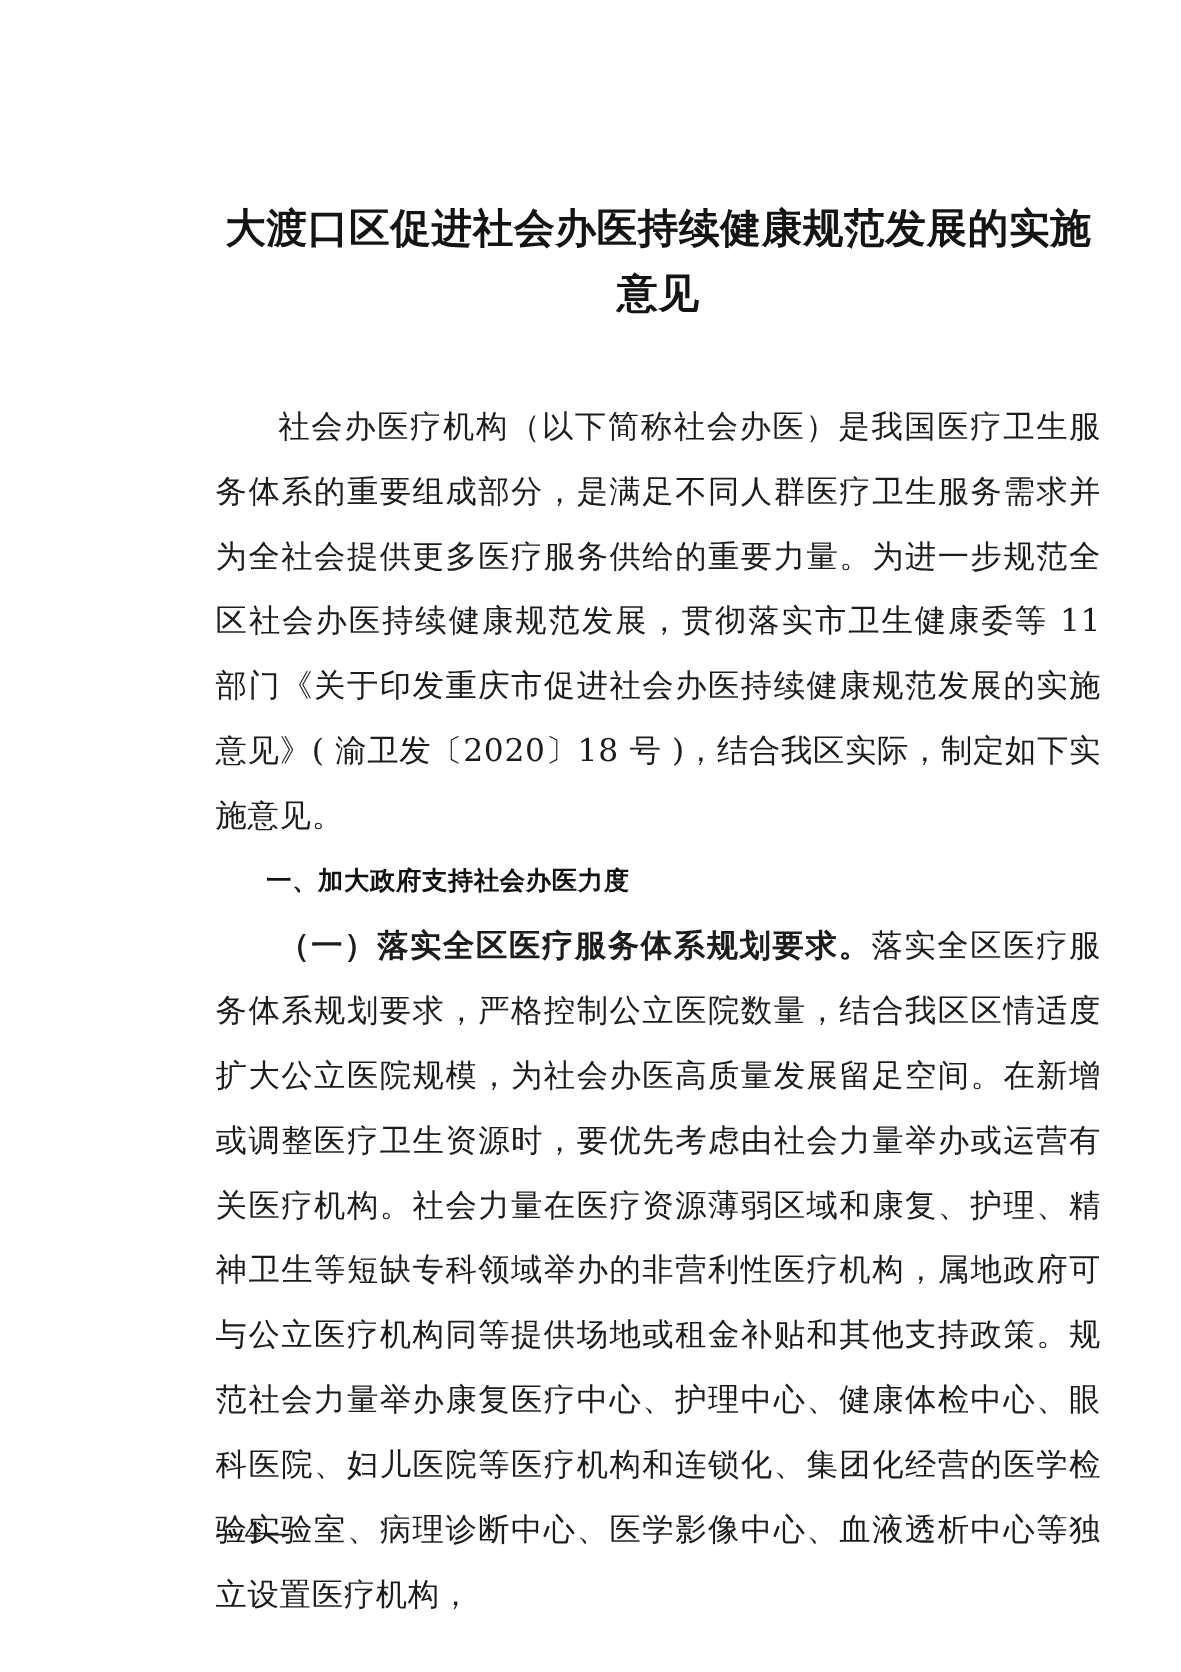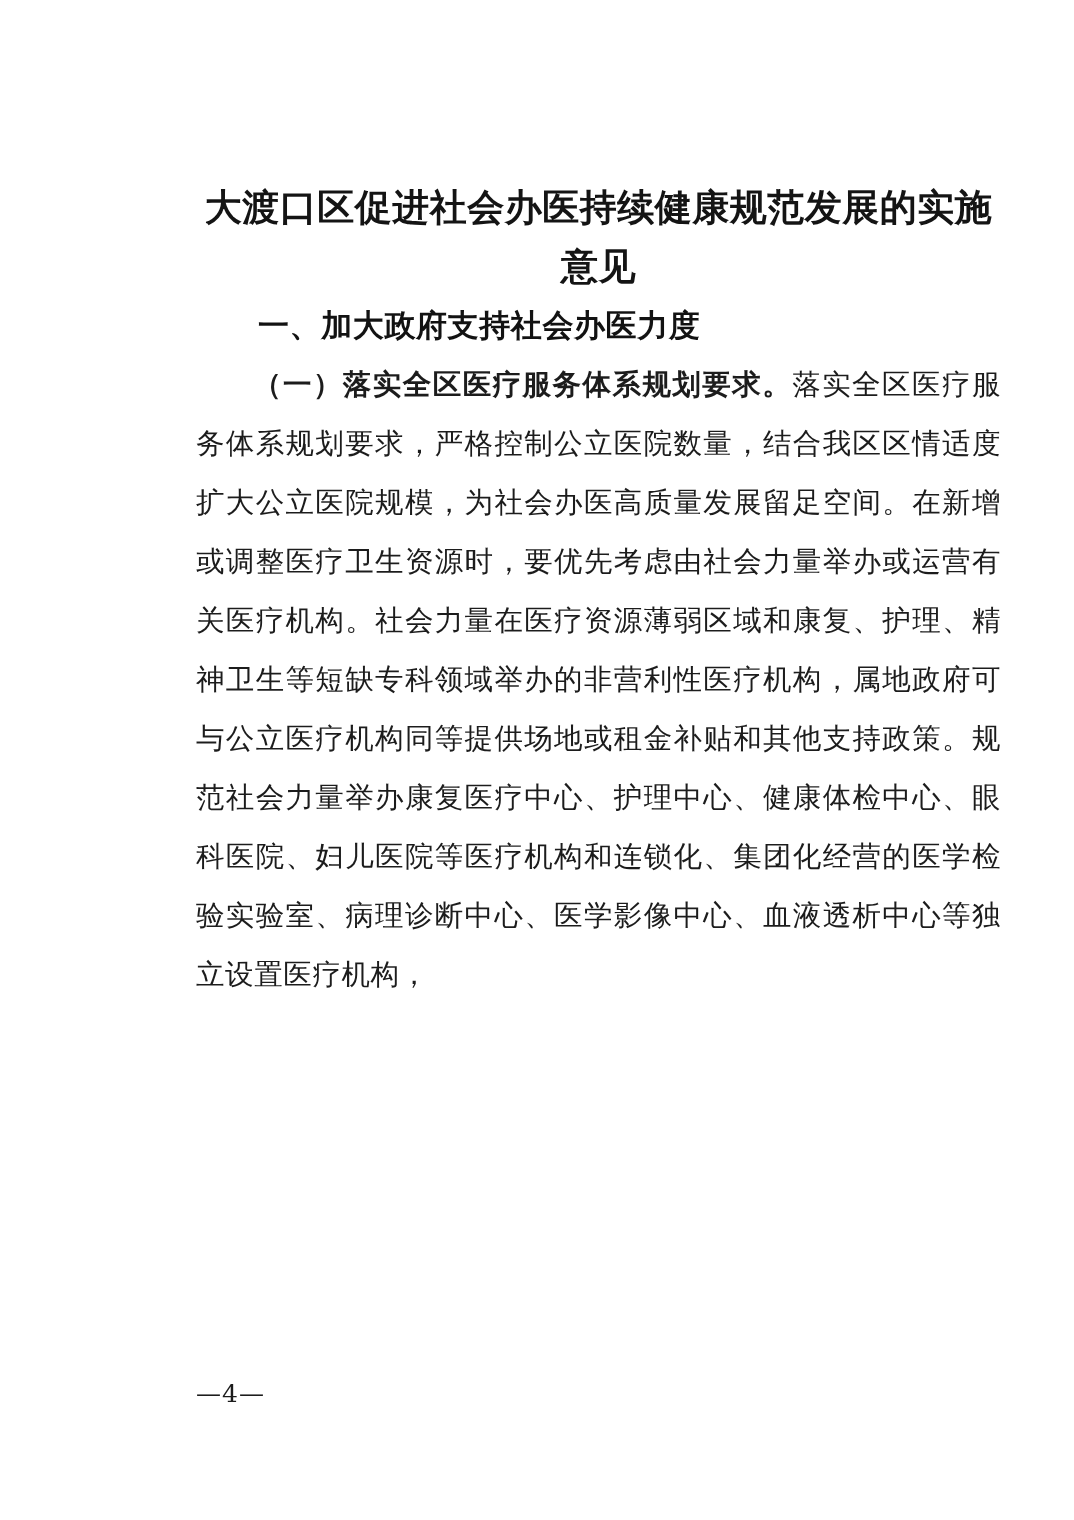--- a/index.html
+++ b/index.html
@@ -50,21 +50,21 @@
     text-justify: inter-ideograph;
     text-indent: 2em;
     margin: 0;
     color: #1c1c1c;
     letter-spacing: 0.6px;
   }
   .para-first {
     margin-top: 62px;
   }
   .heading {
-    font-size: 31px;
+    font-size: 23px;
     line-height: 59px;
     font-weight: bold;
     text-indent: 2em;
     margin: 0;
     color: #121212;
     letter-spacing: 0.6px;
   }
   .para-sub-lead {
     font-weight: bold;
   }
@@ -83,20 +83,21 @@
 </style>
 </head>
 <body>
 
 <div class="page">
 
   <div class="content">
 
     <h1 class="doc-title">大渡口区促进社会办医持续健康规范发展的实施意见</h1>
 
+    <p class="para para-first">社会办医疗机构（以下简称社会办医）是我国医疗卫生服务体系的重要组成部分，是满足不同人群医疗卫生服务需求并为全社会提供更多医疗服务供给的重要力量。为进一步规范全区社会办医持续健康规范发展，贯彻落实市卫生健康委等 11 部门《关于印发重庆市促进社会办医持续健康规范发展的实施意见》( 渝卫发〔2020〕18 号 )，结合我区实际，制定如下实施意见。</p>
 
     <p class="heading">一、加大政府支持社会办医力度</p>
 
     <p class="para"><span class="para-sub-lead">（一）落实全区医疗服务体系规划要求。</span><span>落实全区医疗服务体系规划要求，严格控制公立医院数量，结合我区区情适度扩大公立医院规模，为社会办医高质量发展留足空间。在新增或调整医疗卫生资源时，要优先考虑由社会力量举办或运营有关医疗机构。社会力量在医疗资源薄弱区域和康复、护理、精神卫生等短缺专科领域举办的非营利性医疗机构，属地政府可与公立医疗机构同等提供场地或租金补贴和其他支持政策。规范社会力量举办康复医疗中心、护理中心、健康体检中心、眼科医院、妇儿医院等医疗机构和连锁化、集团化经营的医学检验实验室、病理诊断中心、医学影像中心、血液透析中心等独立设置医疗机构，</span></p>
 
   </div>
 
   <div class="footer">
     <span class="page-number">—4—</span>
   </div>

